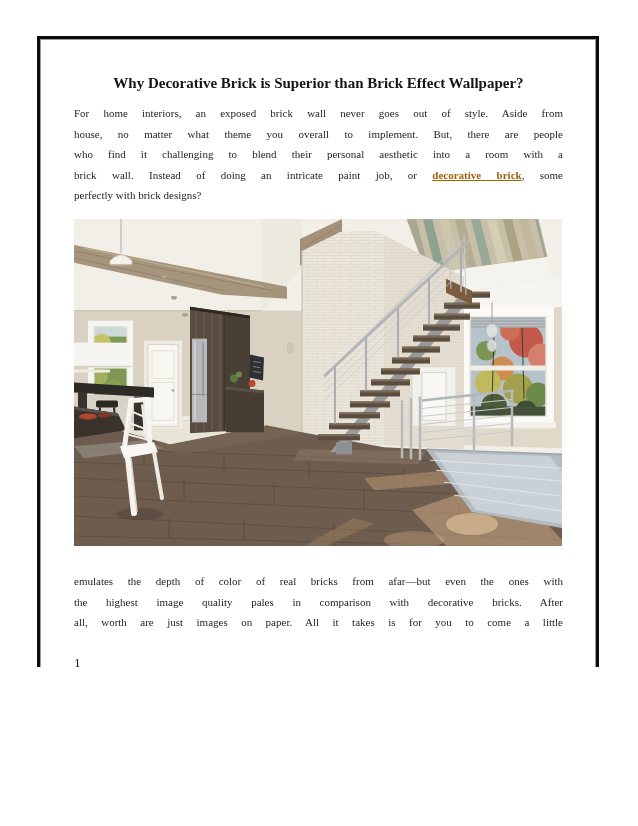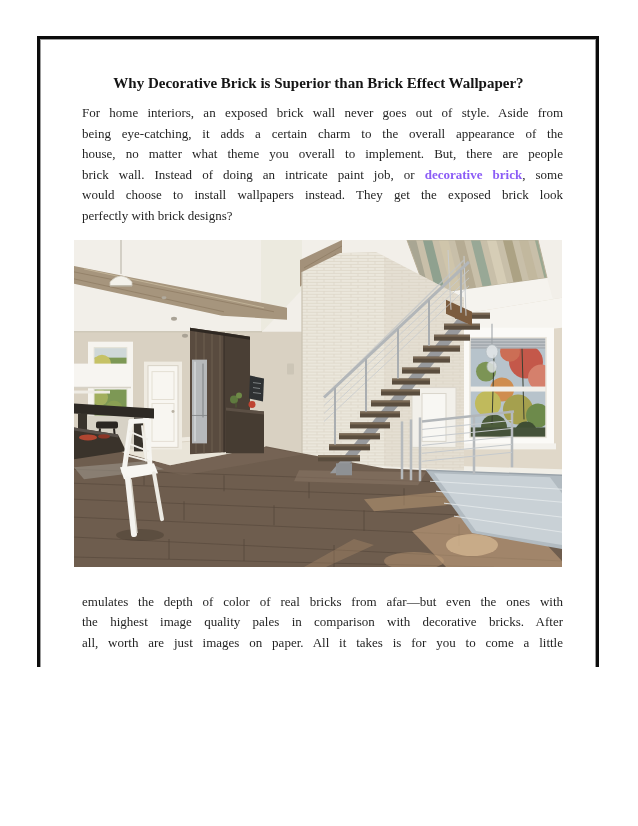--- a/index.html
+++ b/index.html
@@ -15,27 +15,27 @@
     width:100%; height:100%; box-sizing:border-box;
     border:1px solid #9c9c9c;
     padding:33px 32px 0 33px;
   }
   .doc-title {
     font-size:15px; font-weight:bold; text-align:center;
     line-height:20px; margin:0 0 10px 0; color:#151515;
   }
   .para { margin:0; }
   .jl {
-    font-size:13px; line-height:20.6px;
+    font-size:11px; line-height:20.6px;
     text-align:justify; text-align-last:justify;
-    white-space:normal; overflow:hidden;margin-left:8px;
+    white-space:normal; overflow:hidden;
   }
   .jl-end { text-align-last:left; }
   .doc-link {
-    color:#8b5cf6; font-weight:bold; cursor:pointer;
+    color:#a16207; font-weight:bold; text-decoration:underline; cursor:pointer;
   }
   .photo-wrap {
     width:488px; height:327px; margin:13px 0 0 0; overflow:hidden;
   }
   .photo-wrap svg { display:block; width:488px; height:327px; }
   .para2 { margin-top:25px; }
   .page-num {
     font-size:13.4px; line-height:16px; margin-top:22px; text-align:left;
   }
 </style>
@@ -43,24 +43,23 @@
 <body>
 
 <div class="canvas">
   <div class="doc-border">
     <div class="doc-inner">
 
       <h1 class="doc-title">Why Decorative Brick is Superior than Brick Effect Wallpaper?</h1>
 
       <div class="para">
         <div class="jl">For home interiors, an exposed brick wall never goes out of style. Aside from</div>
-        <div class="jl">being eye-catching, it adds a certain charm to the overall appearance of the</div>
         <div class="jl">house, no matter what theme you overall to implement. But, there are people</div>
+        <div class="jl">who find it challenging to blend their personal aesthetic into a room with a</div>
         <div class="jl"><span>brick wall. Instead of doing an intricate paint job, or </span><span class="doc-link">decorative brick</span><span>, some</span></div>
-        <div class="jl">would choose to install wallpapers instead. They get the exposed brick look</div>
         <div class="jl jl-end">perfectly with brick designs?</div>
       </div>
 
       <div class="photo-wrap">
         <svg viewBox="0 0 488 328" preserveAspectRatio="none">
           <defs>
             <pattern id="brickp" width="17" height="6" patternUnits="userSpaceOnUse">
               <rect width="17" height="6" fill="#ebe7dc"></rect>
               <path d="M0 .5h17M0 3.5h17" stroke="#dbd4c5" stroke-width=".7"></path>
               <path d="M5 .5v3M12 3.5v3" stroke="#dbd4c5" stroke-width=".7"></path>

